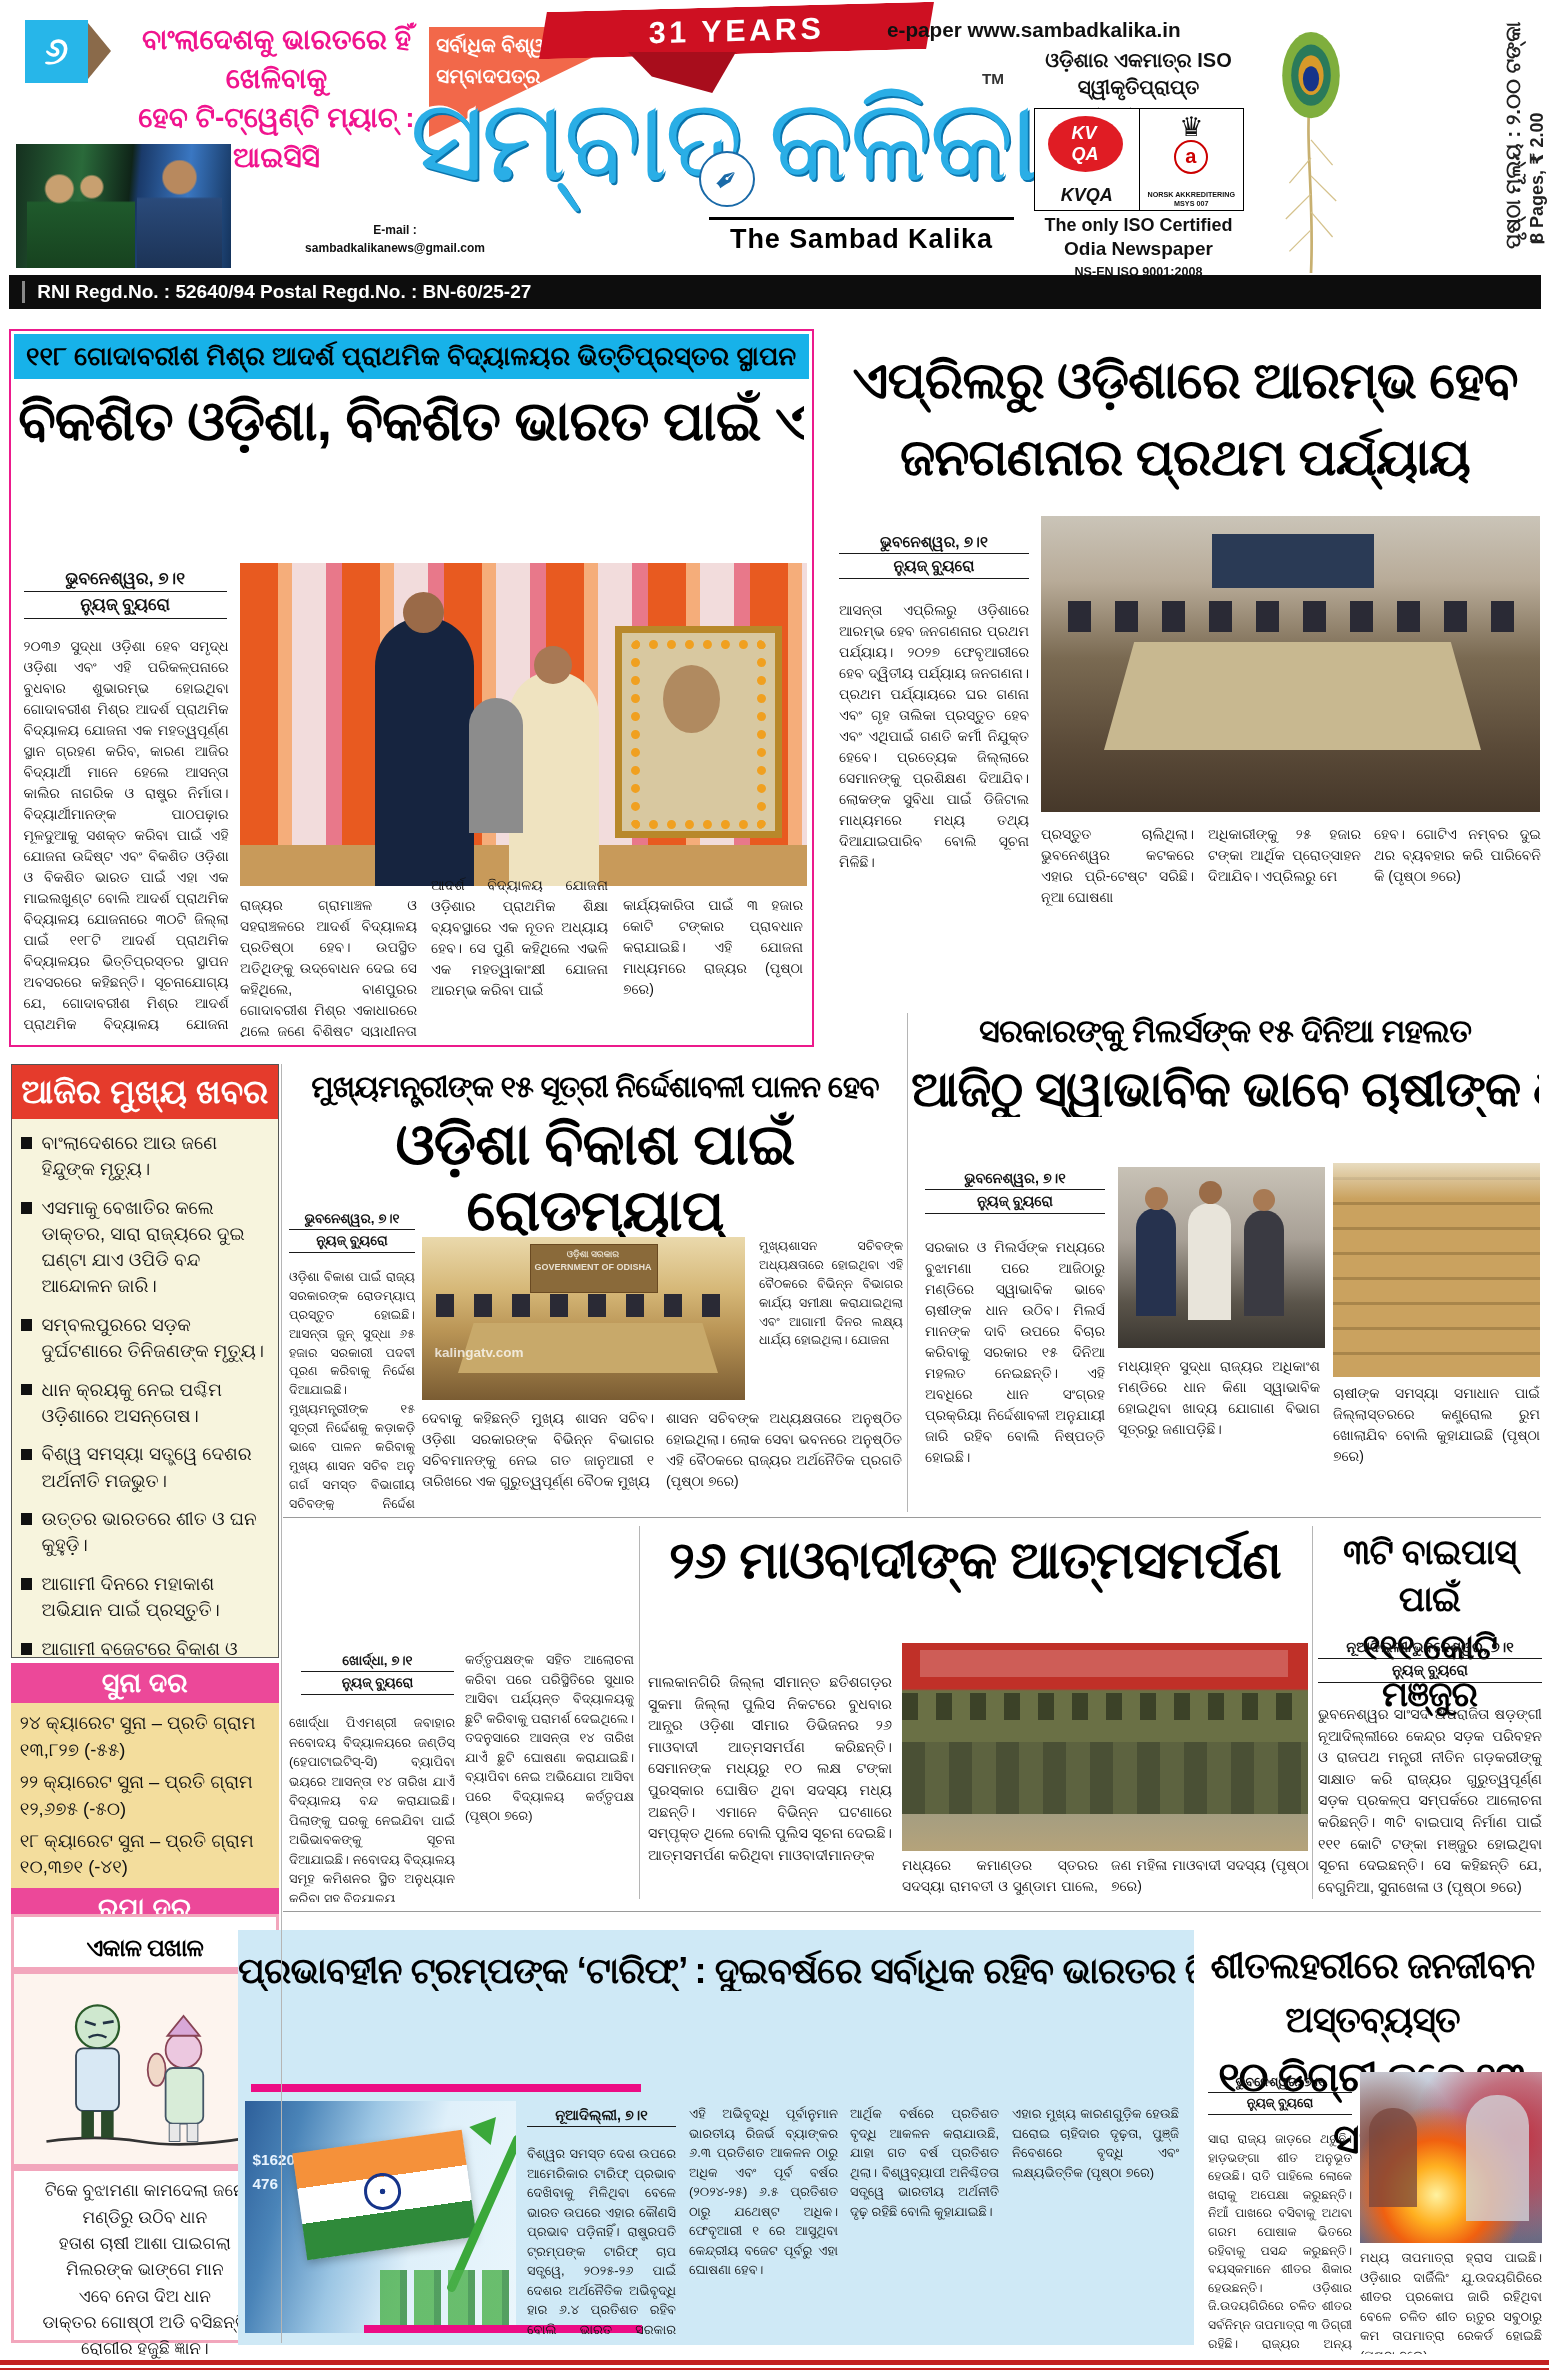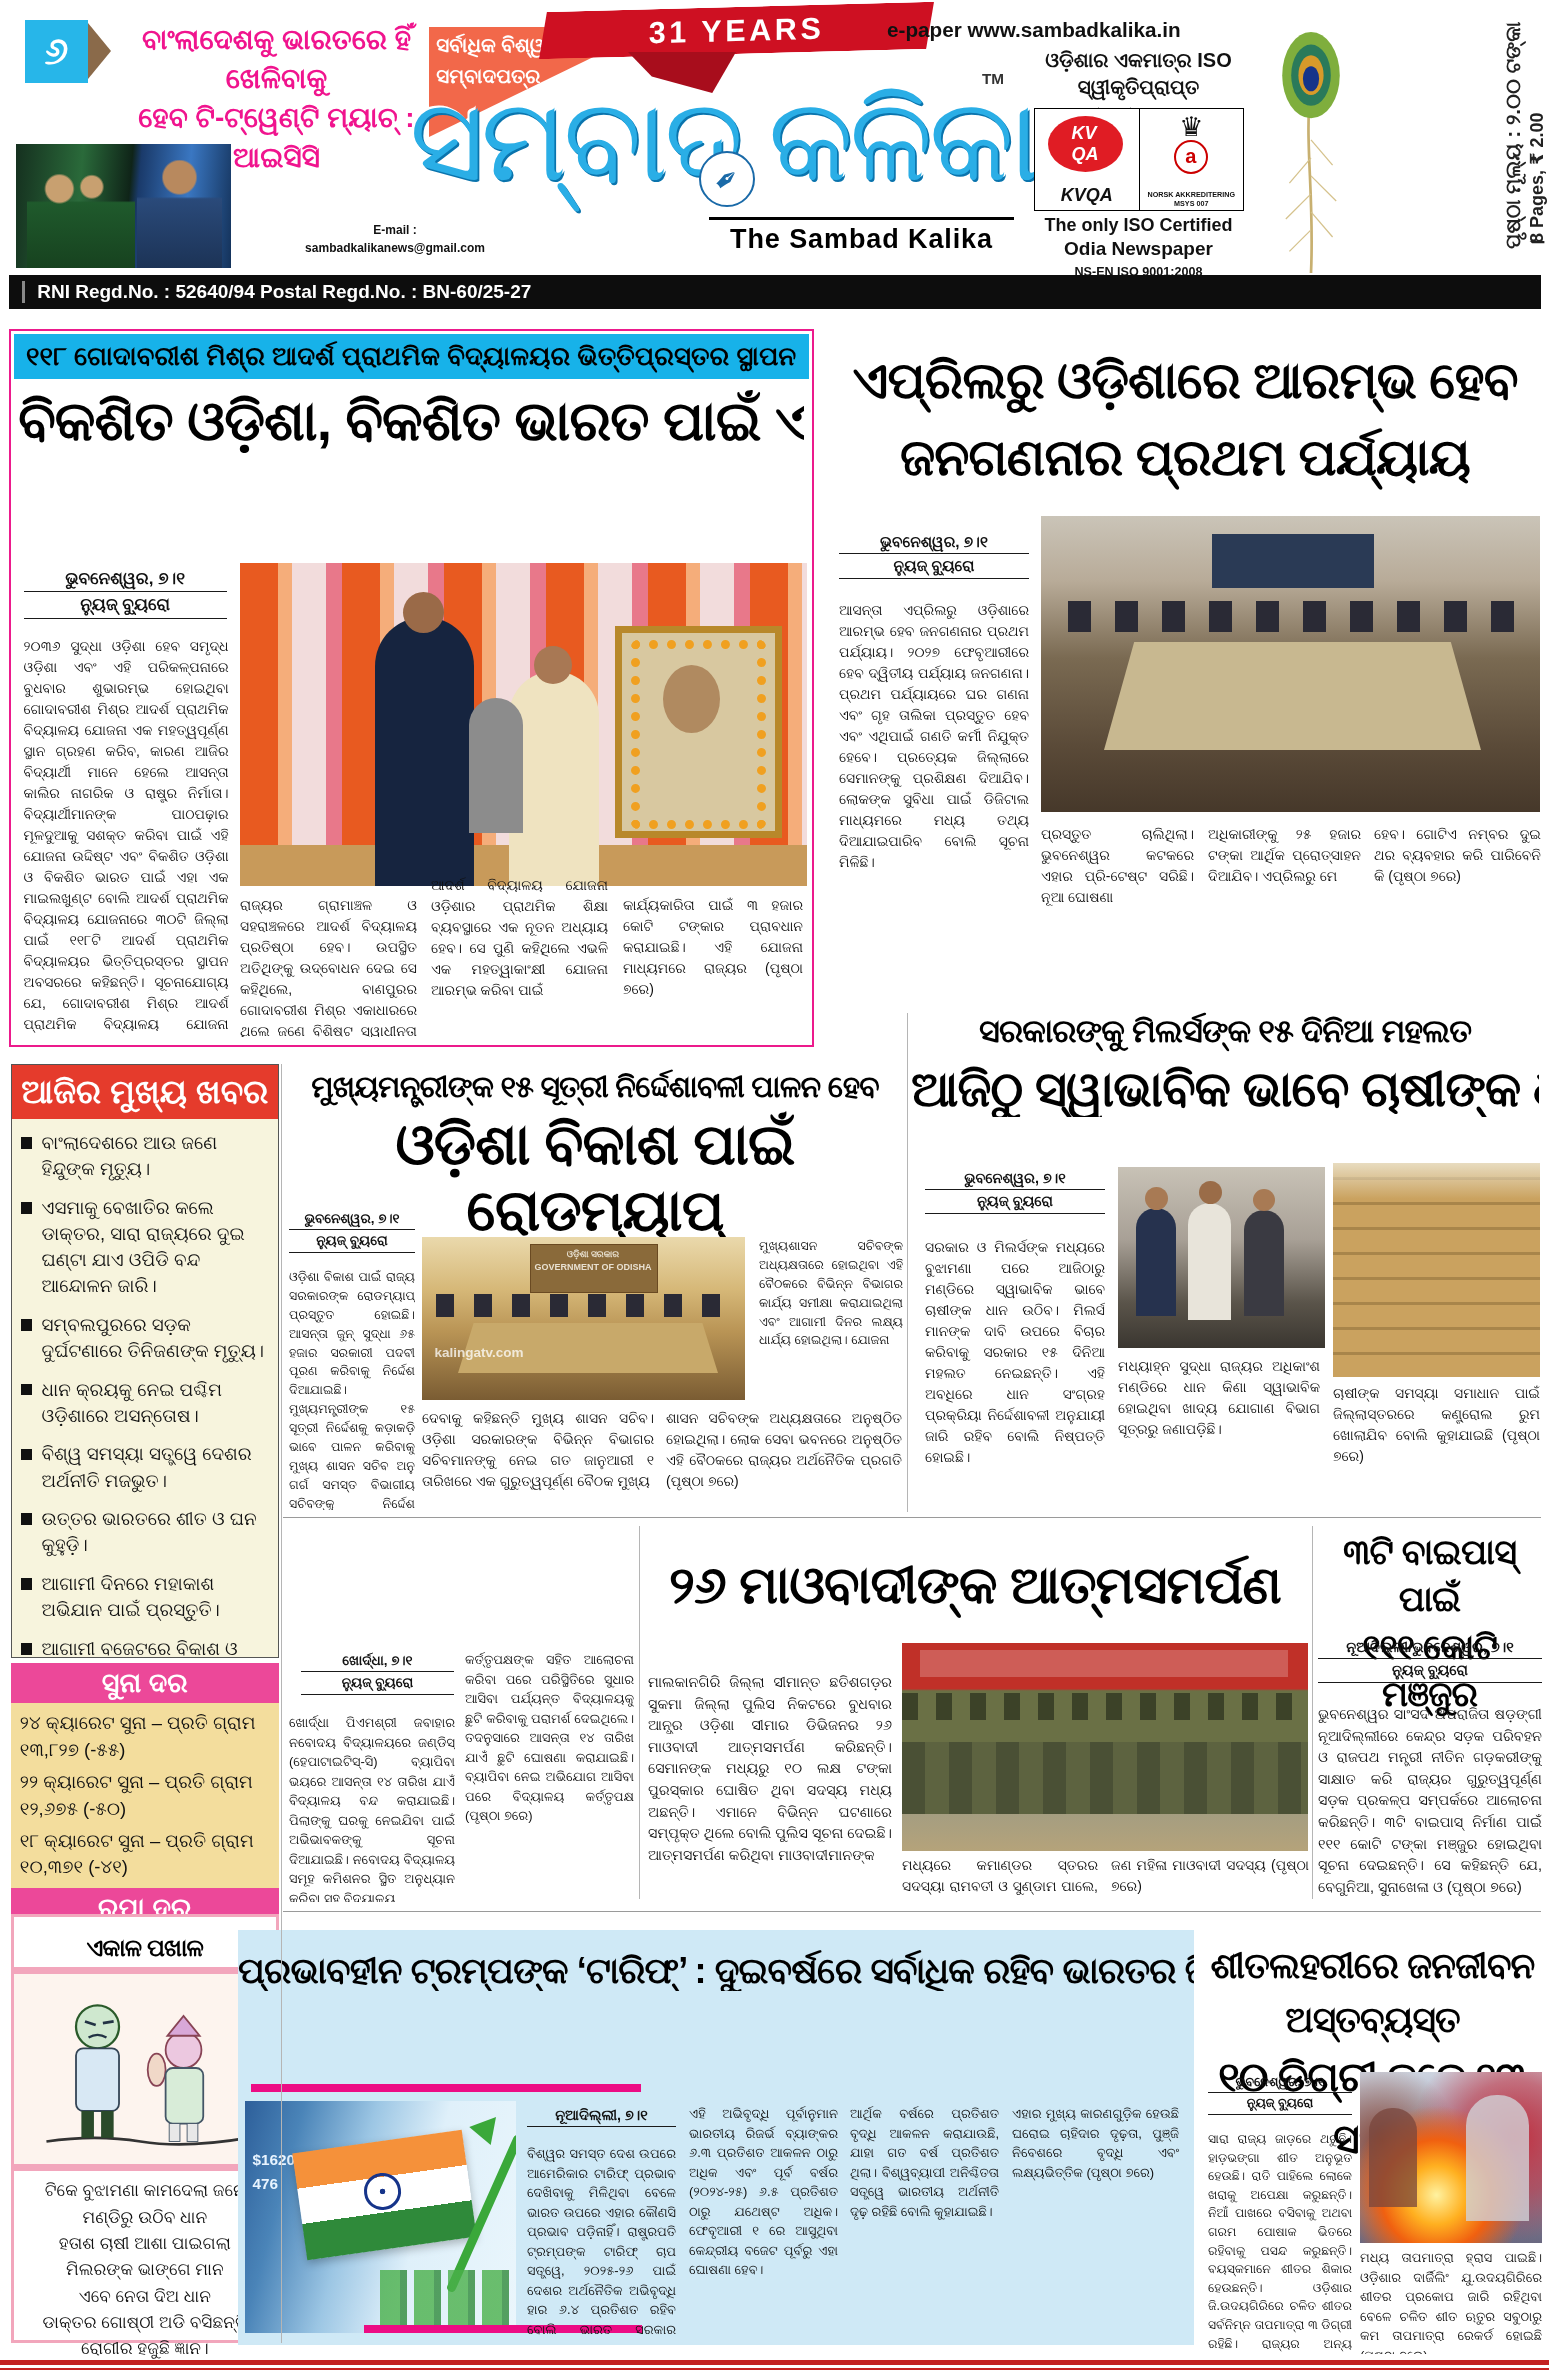--- a/index.html
+++ b/index.html
@@ -299,21 +299,21 @@
   <div class="col a" style="left:1118px;top:1356px;width:202px;height:153px;font-size:14px;">ମଧ୍ୟାହ୍ନ ସୁଦ୍ଧା ରାଜ୍ୟର ଅଧିକାଂଶ ମଣ୍ଡିରେ ଧାନ କିଣା ସ୍ୱାଭାବିକ ହୋଇଥିବା ଖାଦ୍ୟ ଯୋଗାଣ ବିଭାଗ ସୂତ୍ରରୁ ଜଣାପଡ଼ିଛି।</div>
   <div class="col a" style="left:1333px;top:1383px;width:207px;height:126px;font-size:14px;">ଚାଷୀଙ୍କ ସମସ୍ୟା ସମାଧାନ ପାଇଁ ଜିଲ୍ଲାସ୍ତରରେ କଣ୍ଟ୍ରୋଲ ରୁମ ଖୋଲାଯିବ ବୋଲି କୁହାଯାଇଛି (ପୃଷ୍ଠା ୭ରେ)</div>
 
   <div class="a" style="left:301px;top:1650px;width:153px;">
     <div class="dl" style="font-size:13.5px;">ଖୋର୍ଦ୍ଧା, ୭।୧</div>
     <div class="dl" style="font-size:13.5px;">ନ୍ୟୁଜ୍ ବ୍ୟୁରୋ</div>
   </div>
   <div class="col a" style="left:289px;top:1713px;width:166px;height:189px;font-size:13px;">ଖୋର୍ଦ୍ଧା ପିଏମଶ୍ରୀ ଜବାହାର ନବୋଦୟ ବିଦ୍ୟାଳୟରେ ଜଣ୍ଡିସ୍ (ହେପାଟାଇଟିସ୍-ସି) ବ୍ୟାପିବା ଭୟରେ ଆସନ୍ତା ୧୪ ତାରିଖ ଯାଏଁ ବିଦ୍ୟାଳୟ ବନ୍ଦ କରାଯାଇଛି। ପିଲାଙ୍କୁ ଘରକୁ ନେଇଯିବା ପାଇଁ ଅଭିଭାବକଙ୍କୁ ସୂଚନା ଦିଆଯାଇଛି। ନବୋଦୟ ବିଦ୍ୟାଳୟ ସମୂହ କମିଶନର ସ୍ଥିତ ଅନୁଧ୍ୟାନ କରିବା ସହ ବିଦ୍ୟାଳୟ</div>
   <div class="col a" style="left:465px;top:1650px;width:169px;height:251px;font-size:13px;">କର୍ତ୍ତୃପକ୍ଷଙ୍କ ସହିତ ଆଲୋଚନା କରିବା ପରେ ପରିସ୍ଥିତିରେ ସୁଧାର ଆସିବା ପର୍ଯ୍ୟନ୍ତ ବିଦ୍ୟାଳୟକୁ ଛୁଟି କରିବାକୁ ପରାମର୍ଶ ଦେଇଥିଲେ। ତଦନୁସାରେ ଆସନ୍ତା ୧୪ ତାରିଖ ଯାଏଁ ଛୁଟି ଘୋଷଣା କରାଯାଇଛି। ବ୍ୟାପିବା ନେଇ ଅଭିଯୋଗ ଆସିବା ପରେ ବିଦ୍ୟାଳୟ କର୍ତ୍ତୃପକ୍ଷ (ପୃଷ୍ଠା ୭ରେ)</div>
 
-  <div class="hl a ctr" style="left:642px;top:1531px;width:666px;font-size:52px;margin-top:25px;">୨୬ ମାଓବାଦୀଙ୍କ ଆତ୍ମସମର୍ପଣ</div>
+  <div class="hl a ctr" style="left:642px;top:1531px;width:666px;font-size:52px;">୨୬ ମାଓବାଦୀଙ୍କ ଆତ୍ମସମର୍ପଣ</div>
   <div class="a" style="left:916px;top:1614px;width:180px;">
     <div class="dl" style="font-size:14px;margin-top:40px;">ମାଲକାନଗିରି, ୭।୧</div>
     <div class="dl" style="font-size:14.4px;">ନ୍ୟୁଜ୍ ବ୍ୟୁରୋ</div>
   </div>
   <div class="col a" style="left:648px;top:1672px;width:244px;height:226px;font-size:14.4px;">ମାଲକାନଗିରି ଜିଲ୍ଲା ସୀମାନ୍ତ ଛତିଶଗଡ଼ର ସୁକମା ଜିଲ୍ଲା ପୁଲିସ ନିକଟରେ ବୁଧବାର ଆନ୍ଧ୍ର ଓଡ଼ିଶା ସୀମାର ଡିଭିଜନର ୨୬ ମାଓବାଦୀ ଆତ୍ମସମର୍ପଣ କରିଛନ୍ତି। ସେମାନଙ୍କ ମଧ୍ୟରୁ ୧୦ ଲକ୍ଷ ଟଙ୍କା ପୁରସ୍କାର ଘୋଷିତ ଥିବା ସଦସ୍ୟ ମଧ୍ୟ ଅଛନ୍ତି। ଏମାନେ ବିଭିନ୍ନ ଘଟଣାରେ ସମ୍ପୃକ୍ତ ଥିଲେ ବୋଲି ପୁଲିସ ସୂଚନା ଦେଇଛି। ଆତ୍ମସମର୍ପଣ କରିଥିବା ମାଓବାଦୀମାନଙ୍କ</div>
   <div class="a ph" style="left:902px;top:1643px;width:406px;height:208px;
               background:linear-gradient(180deg,#c03028 0%,#c03028 22%,#6a7045 23%,#6a7045 70%,#9a9a85 71%,#b5a37a 100%);">
     <div style="position:absolute;left:0;top:50px;width:100%;height:27px;
                 background:repeating-linear-gradient(90deg,#3c4228 0 16px,transparent 16px 34px);"></div>
     <div style="position:absolute;left:0;top:99px;width:100%;height:72px;

